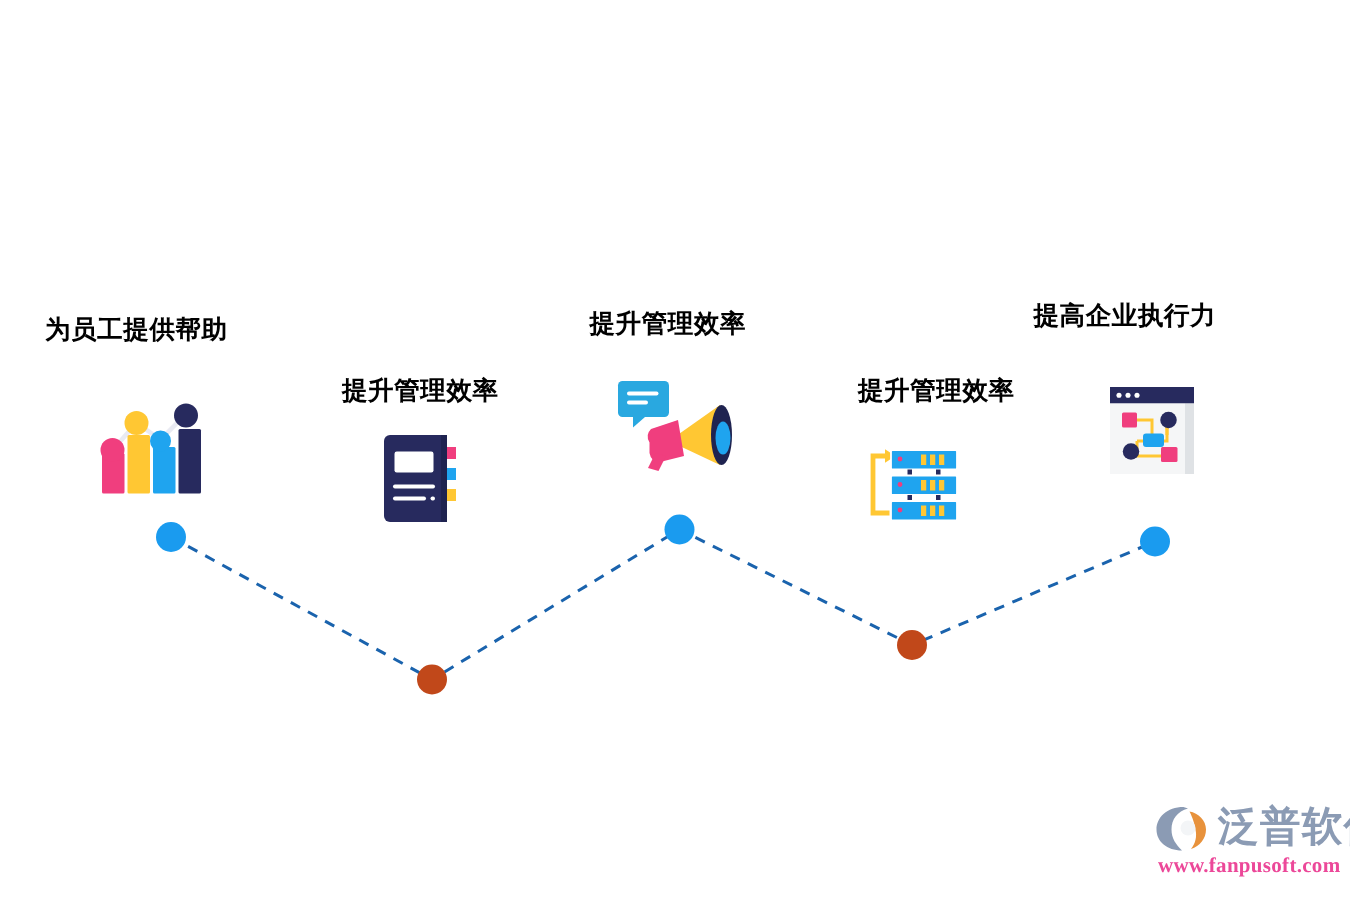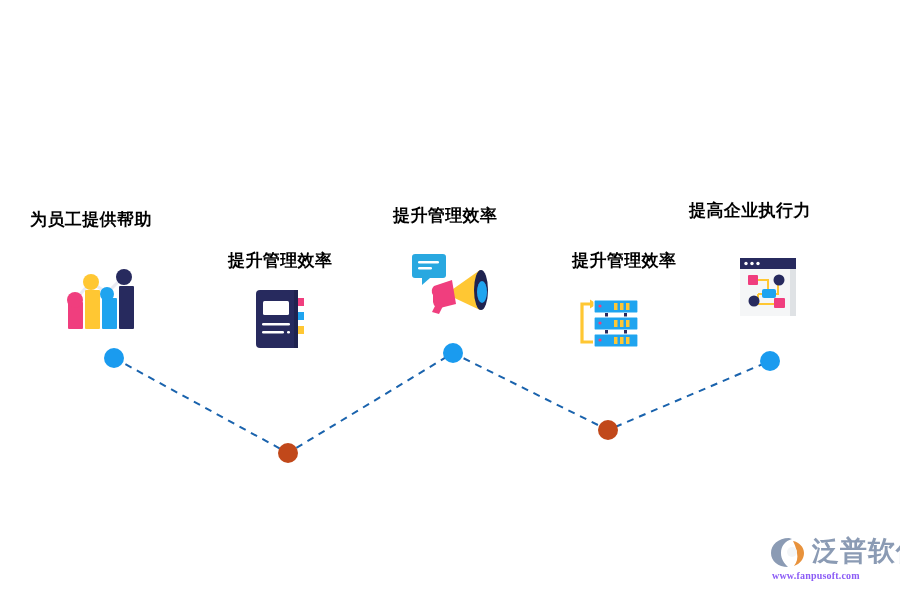--- a/index.html
+++ b/index.html
@@ -66,23 +66,23 @@
     font-weight: bold;
     color: #8b9bb4;
     letter-spacing: 1px;
     line-height: 1;
     white-space: nowrap;
   }
   #brand-url {
     position: absolute;
     left: 2px;
     top: 34px;
-    font-size: 10px;
+    font-size: 14px;
     font-weight: bold;
-    color: #8b5cf6;
+    color: #ec4899;
     font-family: "Liberation Serif", "DejaVu Serif", serif;
     letter-spacing: 0.2px;
     white-space: nowrap;
   }
 </style>
 </head>
 <body>
 
 <div id="stage">
 

